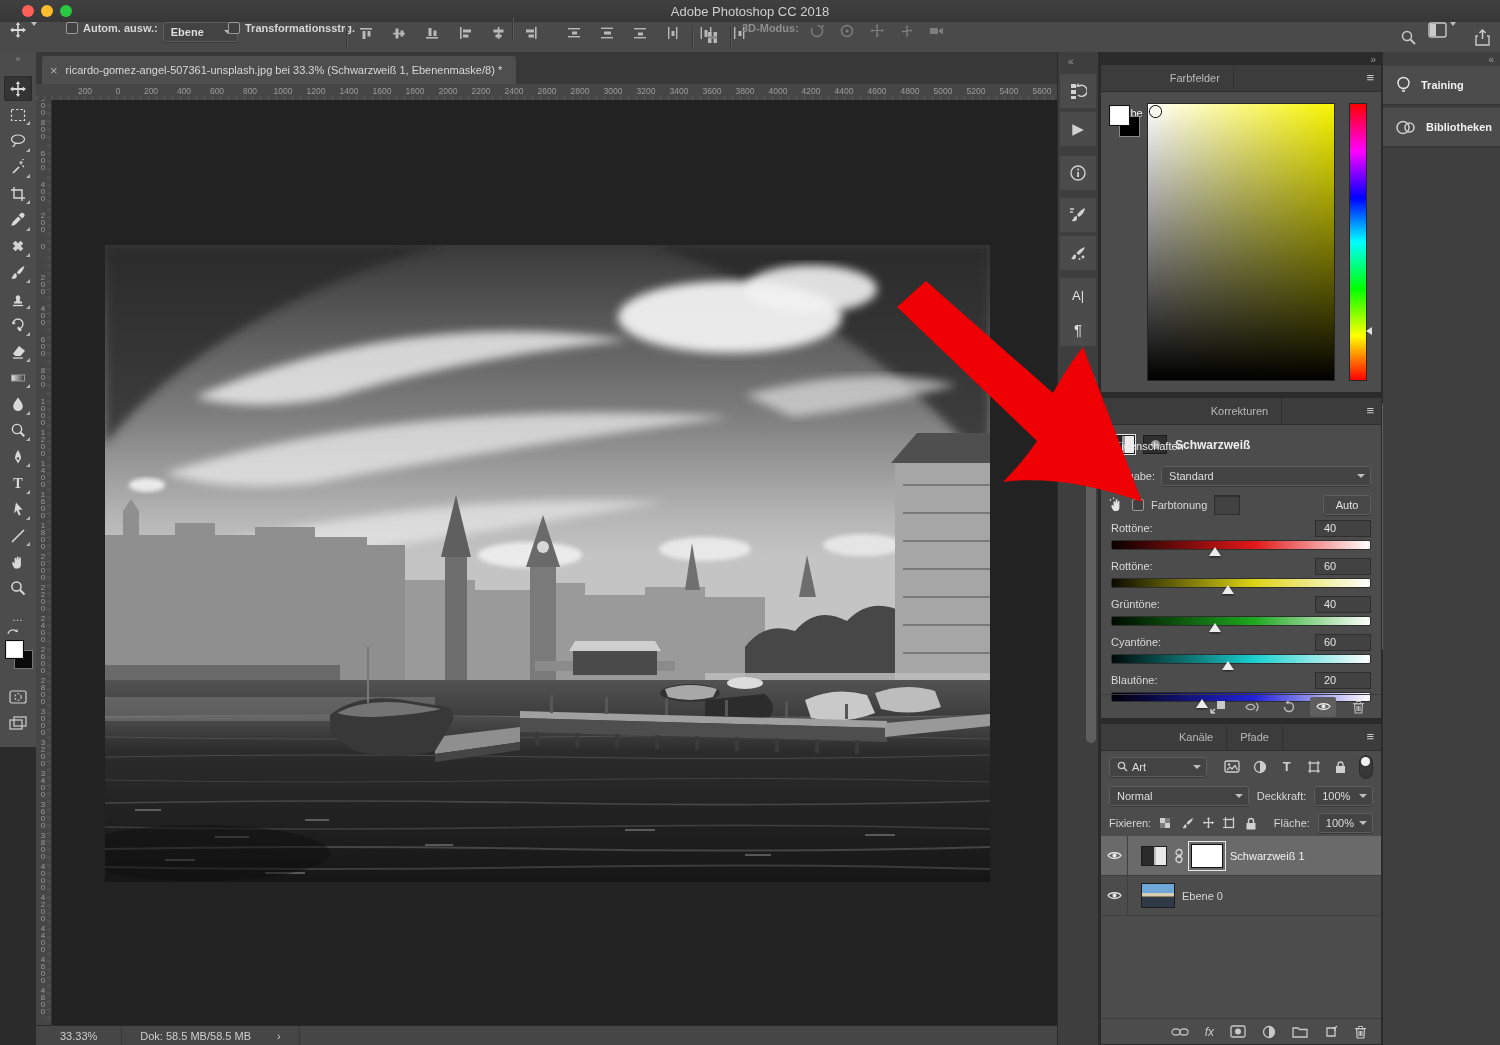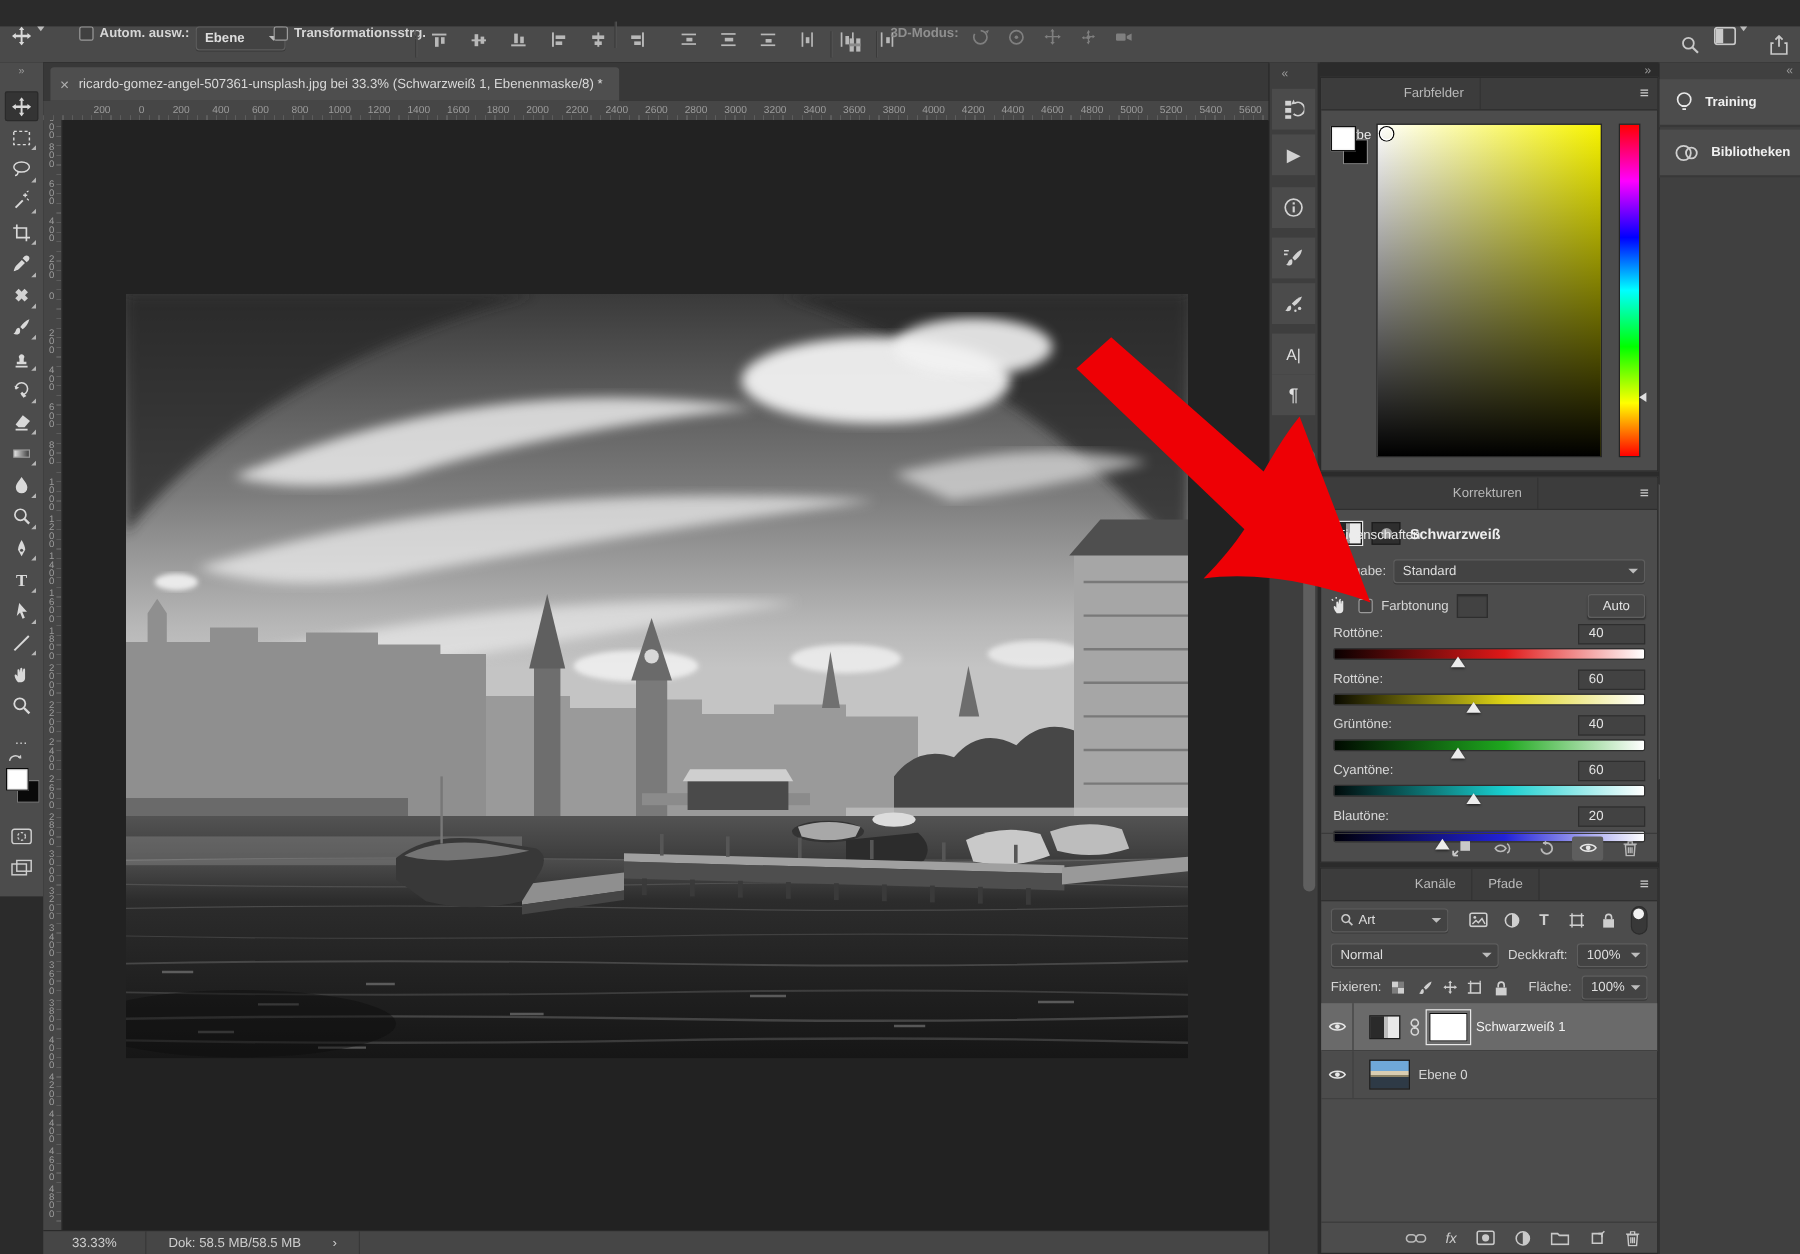--- a/index.html
+++ b/index.html
@@ -117,20 +117,26 @@
     display:flex;align-items:center;gap:9px;padding-left:12px;box-sizing:border-box;color:#f0f0f0;font-weight:bold;}
   
   .isvg{display:block;}
   .arrow-overlay{left:0;top:0;width:1500px;height:1045px;pointer-events:none;z-index:60;}
 </style>
 </head>
 <body>
 
 <div class="stage">
 
+  <div class="abs titlebar">
+    <span class="abs tl" style="left:22px;background:#ff5f57;"></span>
+    <span class="abs tl" style="left:41px;background:#febc2e;"></span>
+    <span class="abs tl" style="left:60px;background:#28c840;"></span>
+    <div class="abs title-text">Adobe Photoshop CC 2018</div>
+  </div>
 
   <div class="abs optionsbar">
     <div class="abs ob-item" style="left:10px;">
       <svg class="isvg" width="16" height="16" viewBox="0 0 16 16">
           <path fill="#d9d9d9" d="M8 0l2.2 3H8.8v4h4V5.6L16 8l-3.2 2.4V9h-4v4h1.4L8 16l-2.2-3h1.4V9h-4v1.4L0 8l3.2-2.4V7h4V3H5.8z"></path>
         </svg>
       <span style="width:0;height:0;border-left:3.5px solid transparent;border-right:3.5px solid transparent;border-top:4px solid #bdbdbd;"></span>
     </div>
     <div class="abs ob-item" style="left:66px;">
       <span class="checkbox"></span>

